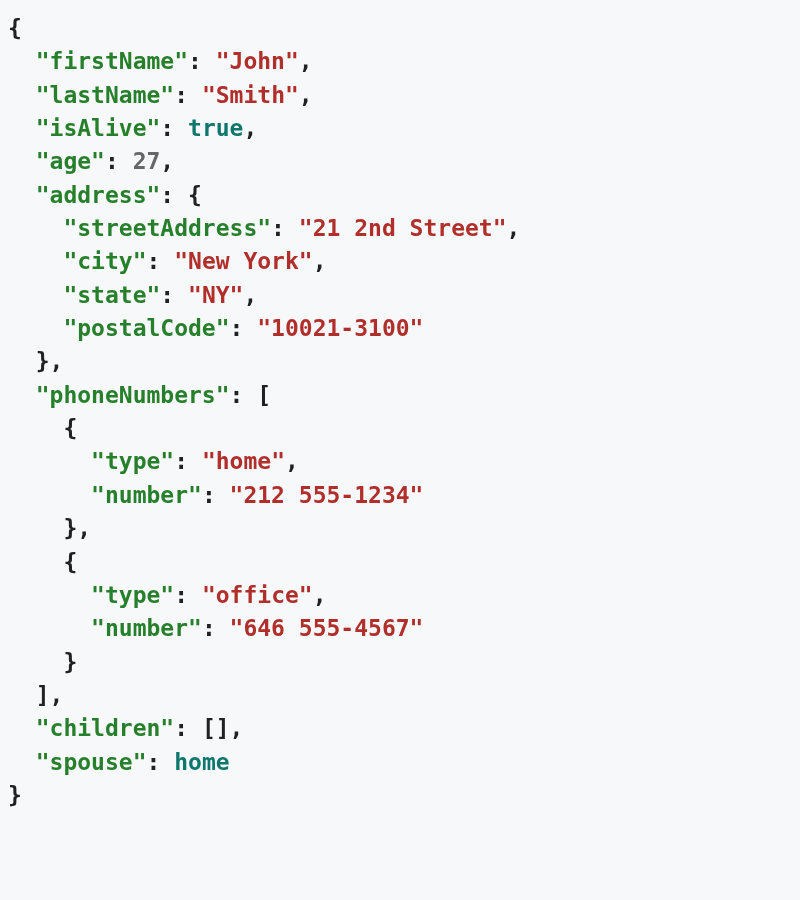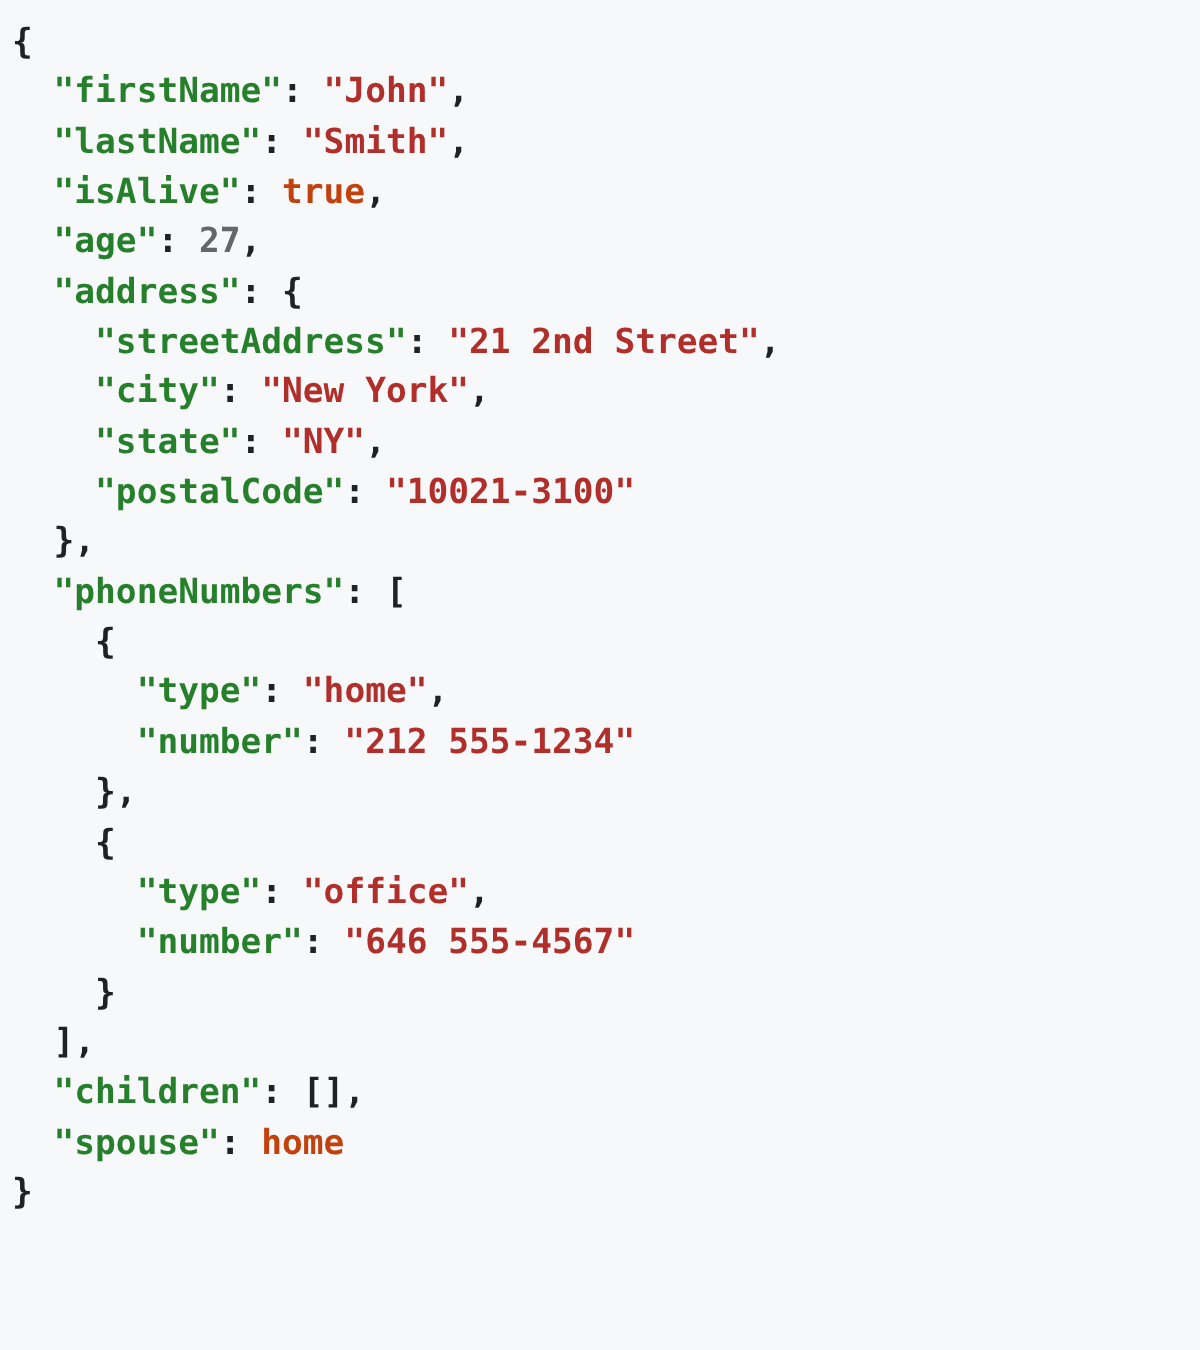--- a/index.html
+++ b/index.html
@@ -14,21 +14,21 @@
       font-weight: 700;
     }
     pre {
       white-space: pre;
       font-family: inherit;
     }
     .p  { color: #202122; }            
     .k  { color: #267f2a; font-weight: 700; } 
     .s  { color: #b12f2b; font-weight: 700; } 
     .n  { color: #666666; text-align: right; }            
-    .kw { color: #c2410c; font-weight: 700; } 
+    .kw { color: #0f766e; font-weight: 700; } 
   </style>
 </head>
 <body>
 
 <pre id="code"><span class="p">{</span>
 <span class="p">  </span><span class="k">"firstName"</span><span class="p">: </span><span class="s">"John"</span><span class="p">,</span>
 <span class="p">  </span><span class="k">"lastName"</span><span class="p">: </span><span class="s">"Smith"</span><span class="p">,</span>
 <span class="p">  </span><span class="k">"isAlive"</span><span class="p">: </span><span class="kw">true</span><span class="p">,</span>
 <span class="p">  </span><span class="k">"age"</span><span class="p">: </span><span class="n">27</span><span class="p">,</span>
 <span class="p">  </span><span class="k">"address"</span><span class="p">: {</span>

